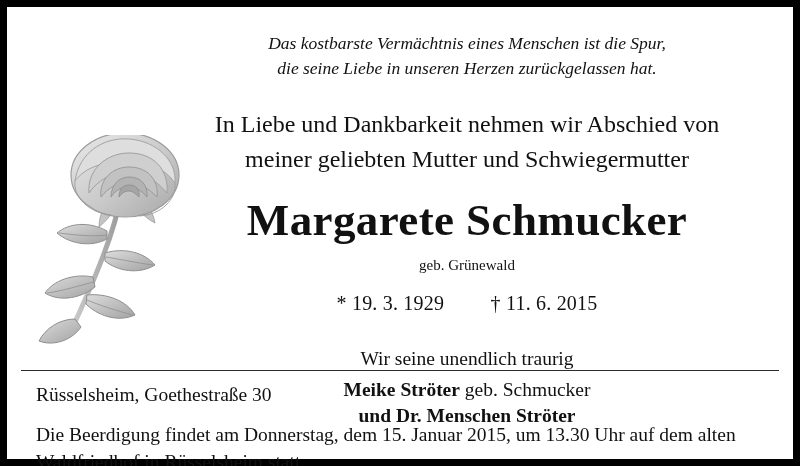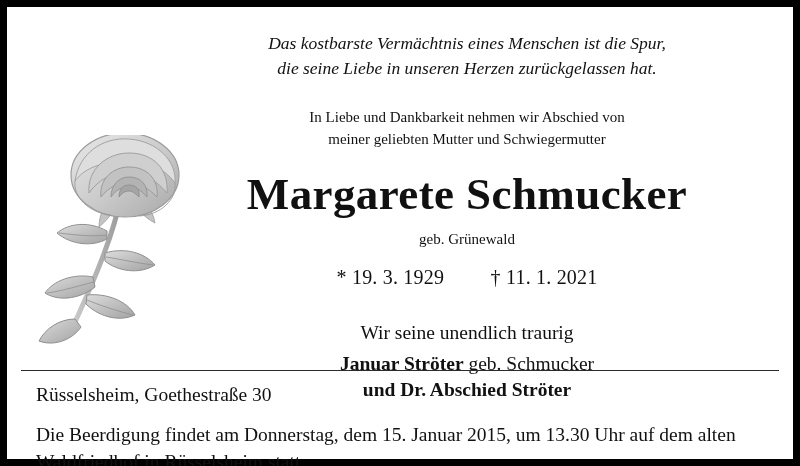--- a/index.html
+++ b/index.html
@@ -83,21 +83,21 @@
     font-style: italic;
     font-size: 17.5px;
     line-height: 1.45;
     color: #111;
     margin: 10px 0 0 0;
   }
   .motto .line {
     display: block;
   }
   .intro {
-    font-size: 15px;
+    font-size: 24px;
     line-height: 1.45;
     margin-top: 25px;
   }
   .intro .line { display: block; }
   .name {
     font-size: 45px;
     font-weight: bold;
     letter-spacing: 0.4px;
     margin-top: 20px;
     line-height: 1.1;
@@ -220,30 +220,30 @@
         <span class="line">meiner geliebten Mutter und Schwiegermutter</span>
       </div>
 
       <div class="name">Margarete Schmucker</div>
 
       <div class="maiden">geb. Grünewald</div>
 
       <div class="dates">
         <span>* 19. 3. 1929</span>
         <span class="gap"></span>
-        <span>† 11. 1. 2021</span>
+        <span>† 11. 6. 2015</span>
       </div>
 
       <div class="mourn">Wir seine unendlich traurig</div>
 
       <div class="survivor-1">
-        <b>Januar Ströter</b><span> geb. Schmucker</span>
-      </div>
-
-      <div class="survivor-2">und Dr. Abschied Ströter</div>
+        <b>Meike Ströter</b><span> geb. Schmucker</span>
+      </div>
+
+      <div class="survivor-2">und Dr. Menschen Ströter</div>
     </div>
 
     <div class="divider"></div>
 
     <div class="footer">
       <div class="address">Rüsselsheim, Goethestraße 30</div>
       <div class="funeral">
         <span class="line">Die Beerdigung findet am Donnerstag, dem 15. Januar 2015, um 13.30 Uhr auf dem alten</span>
         <span class="line">Waldfriedhof in Rüsselsheim statt.</span>
       </div>

